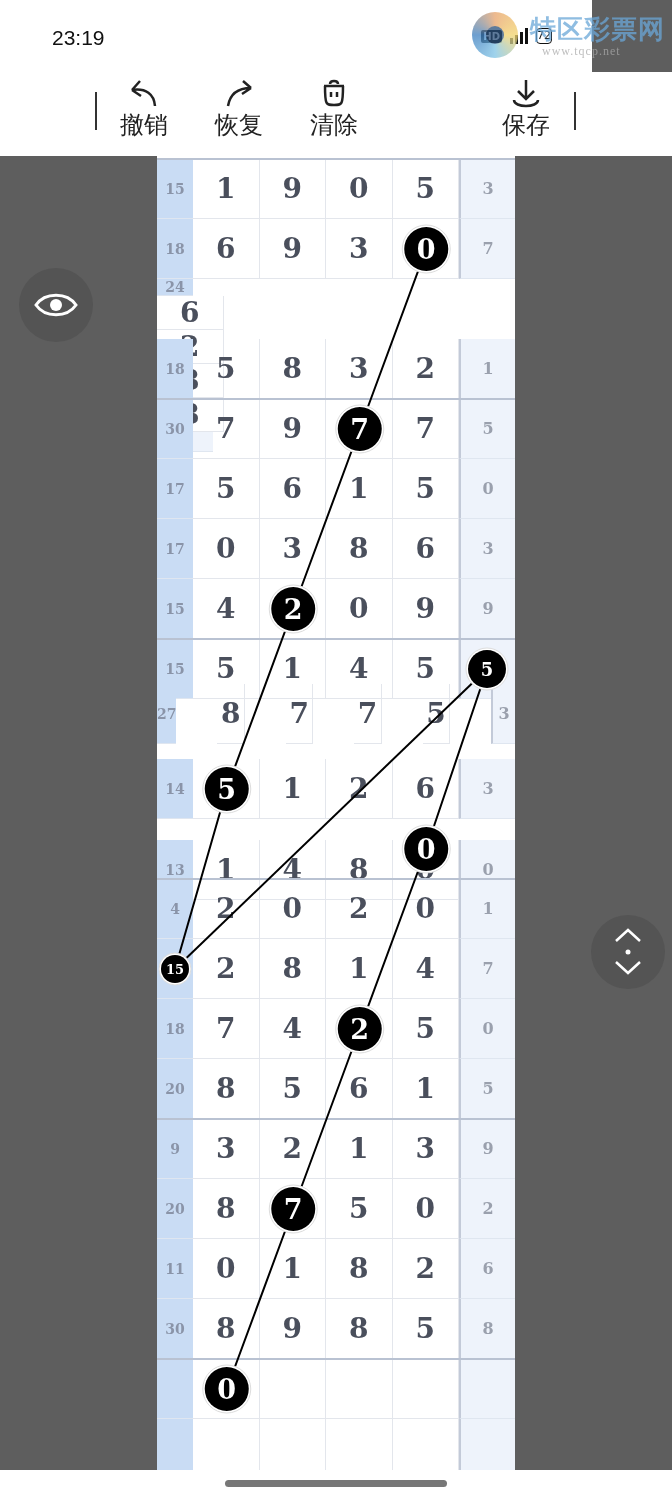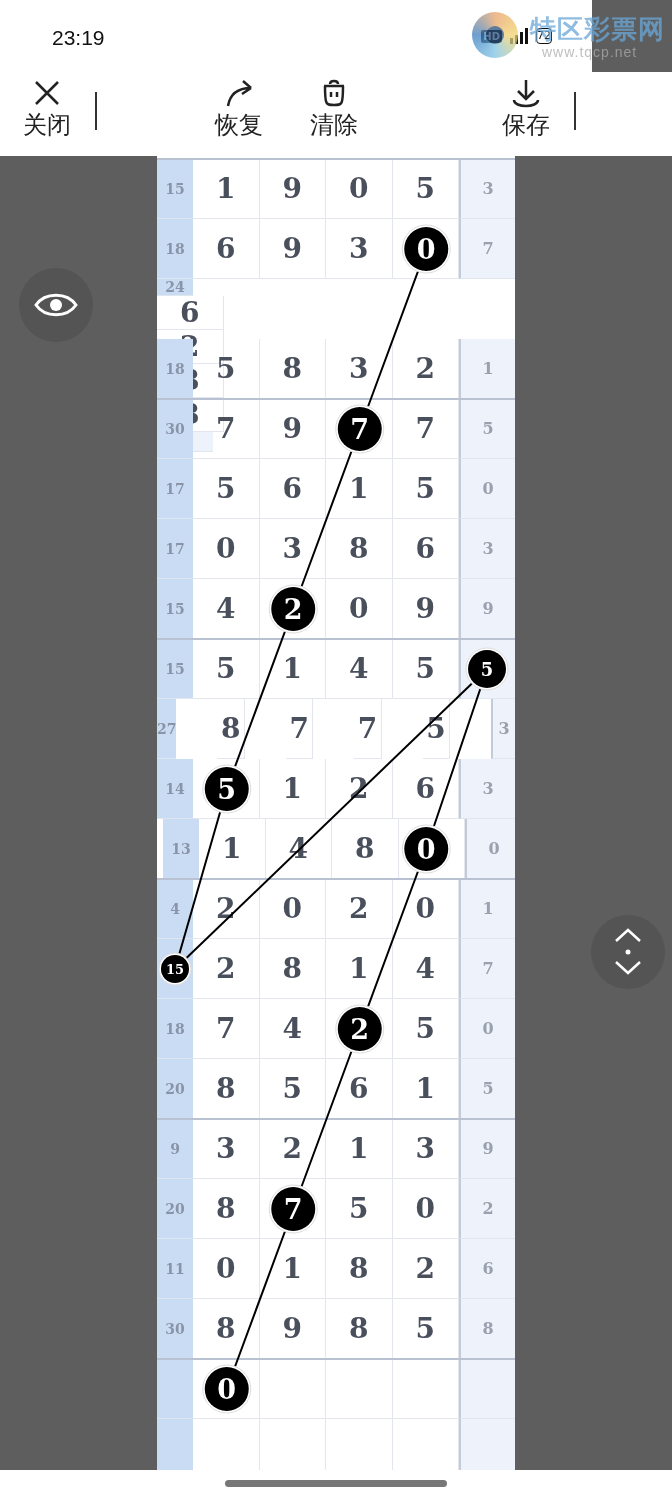--- a/index.html
+++ b/index.html
@@ -8,21 +8,21 @@
   .time{position:absolute;left:52px;top:26px;font-size:21px;color:#111;font-family:"Liberation Sans",sans-serif;}
   .sys{position:absolute;right:40px;top:28px;display:flex;align-items:center;gap:8px;}
   .hd{background:#111;color:#fff;font-size:10px;font-weight:bold;padding:1px 2px;border-radius:2px;}
   .sig{display:flex;align-items:flex-end;gap:2px;height:16px;}
   .sig span{width:3px;background:#111;display:block;}
   .batt{border:1.5px solid #111;border-radius:4px;font-size:11px;padding:0 0;line-height:14px;color:#111;}
   .watermark{position:absolute;left:472px;top:10px;width:195px;height:55px;opacity:.75;}
   .wm-logo{position:absolute;left:0;top:2px;width:46px;height:46px;border-radius:50%;background:conic-gradient(#e8a36a,#f2d36b,#7fc4e6,#3d7fc0,#e8a36a);}
   .wm-logo:after{content:"";position:absolute;left:14px;top:14px;width:18px;height:18px;border-radius:50%;background:#2a4f7a;}
   .wm-text{position:absolute;left:58px;top:2px;font-size:26px;color:#6aa7d8;font-weight:bold;letter-spacing:1px;}
-  .wm-url{position:absolute;left:70px;top:34px;font-size:14px;color:#aaa;font-family:Liberation Sans, sans-serif;letter-spacing:1px;}
+  .wm-url{position:absolute;left:70px;top:34px;font-size:12px;color:#aaa;font-family:Liberation Serif, serif;letter-spacing:1px;}
   .toolbar{position:absolute;left:0;top:72px;width:672px;height:84px;background:#fff;}
   .tb-item{position:absolute;top:4px;width:80px;text-align:center;}
   .tb-icon{height:34px;display:flex;align-items:center;justify-content:center;}
   .tb-label{font-size:24px;color:#222;line-height:30px;}
   .tb-sep{position:absolute;top:20px;width:2px;height:38px;background:#333;}
   .side{position:absolute;left:0;top:156px;width:157px;height:1314px;background:#5e5e5e;}
   .side-r{position:absolute;left:515px;top:156px;width:157px;height:1314px;background:#5e5e5e;}
   .fab{position:absolute;width:74px;height:74px;border-radius:50%;background:#545454;display:flex;align-items:center;justify-content:center;}
   .board{position:absolute;left:157px;top:156px;width:358px;height:1314px;background:#fff;overflow:hidden;}
   .row{position:absolute;left:0;width:358px;height:60px;display:flex;}
@@ -50,29 +50,29 @@
     <span class="batt">72</span>
   </div>
   <div class="watermark">
     <div class="wm-logo"></div>
     <div class="wm-text">特区彩票网</div>
     <div class="wm-url">www.tqcp.net</div>
   </div>
 </div>
 
 <div class="toolbar">
-  <div class="tb-item" style="left:7px">
+  <div class="tb-sep" style="left:95px"></div>
+  <div class="tb-item" style="left:104px">
     <div class="tb-icon">
-        <svg width="28" height="28" viewBox="0 0 28 28">
-          <path d="M3 3L25 25M25 3L3 25" stroke="#222" stroke-width="2.5" fill="none"></path>
+        <svg width="32" height="30" viewBox="0 0 32 30">
+          <path d="M4 12 L12 3 M4 12 L13 18 M4 12 C18 10 26 16 27 28" stroke="#222" stroke-width="2.5" fill="none"></path>
         </svg>
       </div>
-    <div class="tb-label">关闭</div>
-  </div>
-  <div class="tb-sep" style="left:95px"></div>
+    <div class="tb-label">撤销</div>
+  </div>
   <div class="tb-item" style="left:199px">
     <div class="tb-icon">
         <svg width="32" height="30" viewBox="0 0 32 30">
           <path d="M28 10 L20 3 M28 10 L19 16 M28 10 C14 10 7 16 5 28" stroke="#222" stroke-width="2.5" fill="none"></path>
         </svg>
       </div>
     <div class="tb-label">恢复</div>
   </div>
   <div class="tb-item" style="left:294px">
     <div class="tb-icon">
@@ -178,37 +178,37 @@
       <div class="c-right">9</div>
     </div>
     <div class="row" style="top: 483px;">
       <div class="c-left">15</div>
       <div class="c-num">5</div>
       <div class="c-num">1</div>
       <div class="c-num">4</div>
       <div class="c-num">5</div>
       <div class="c-right">5</div>
     </div>
-    <div class="row" style="top: 543px; gap: 41px;">
+    <div class="row" style="top: 528px; gap: 41px;">
       <div class="c-left">27</div>
       <div class="c-num">8</div>
       <div class="c-num">7</div>
       <div class="c-num">7</div>
       <div class="c-num">5</div>
       <div class="c-right">3</div>
     </div>
     <div class="row" style="top: 603px;">
       <div class="c-left">14</div>
       <div class="c-num">5</div>
       <div class="c-num">1</div>
       <div class="c-num">2</div>
       <div class="c-num">6</div>
       <div class="c-right">3</div>
     </div>
-    <div class="row" style="top: 663px; padding-left: 6px;">
+    <div class="row" style="top: 684px;">
       <div class="c-left">13</div>
       <div class="c-num">1</div>
       <div class="c-num">4</div>
       <div class="c-num">8</div>
       <div class="c-num">0</div>
       <div class="c-right">0</div>
     </div>
     <div class="row" style="top: 723px;">
       <div class="c-left">4</div>
       <div class="c-num">2</div>

